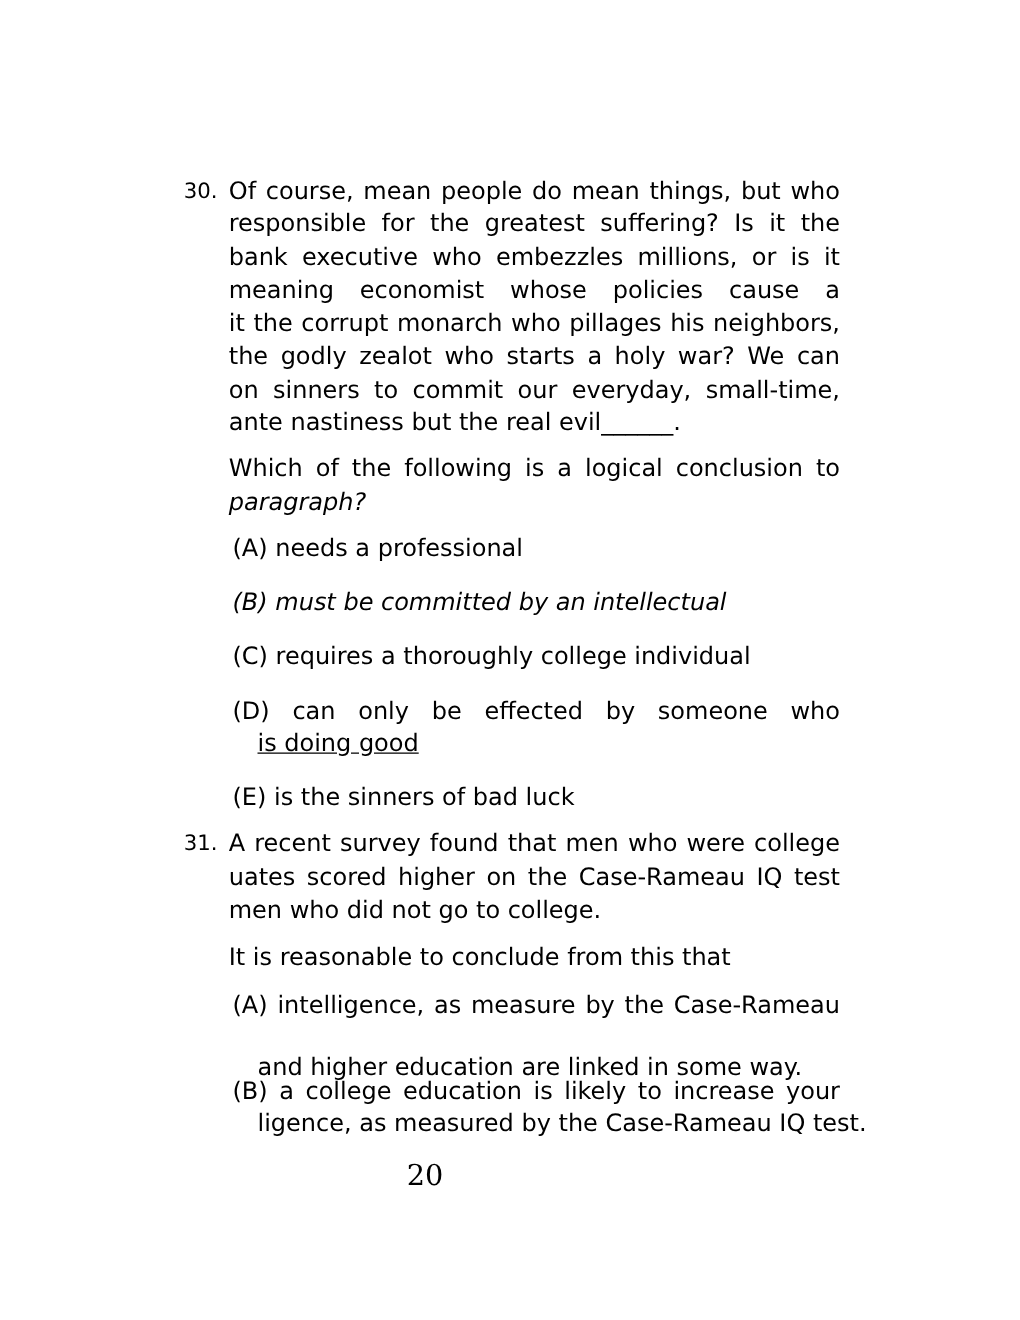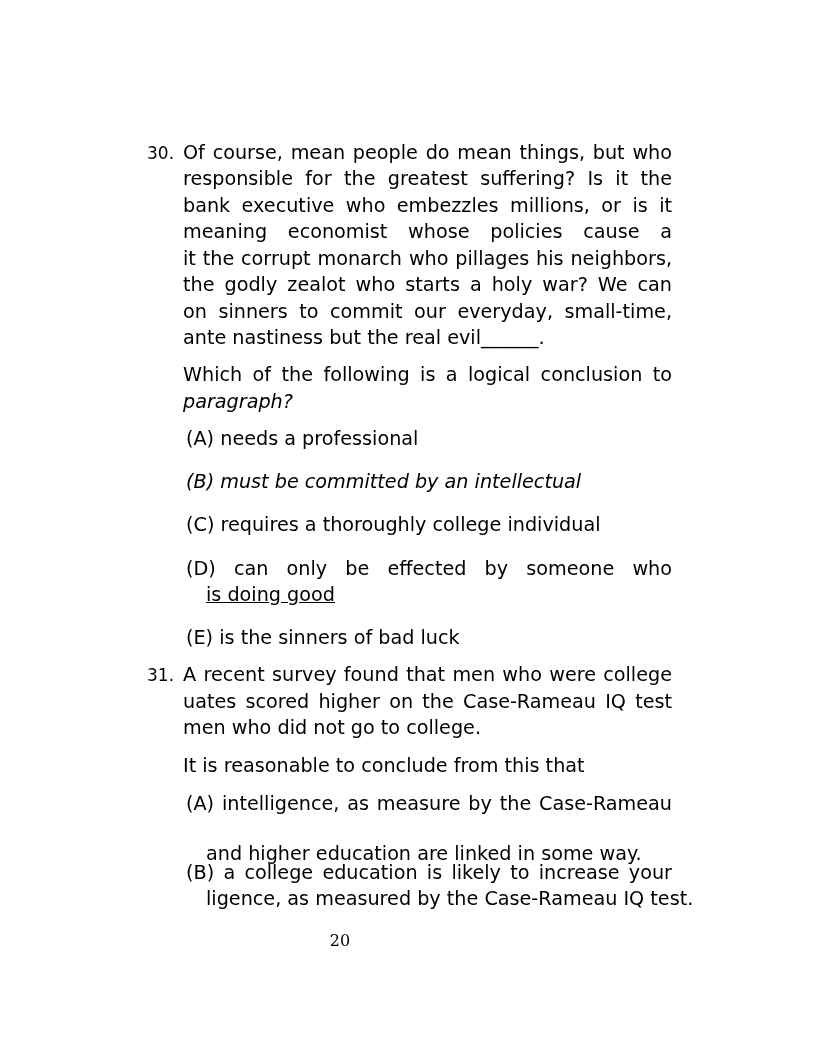--- a/index.html
+++ b/index.html
@@ -34,21 +34,21 @@
       line-height: 26px;
       height: 26px;
       white-space: nowrap;
     }
     .page-number {
       position: absolute;
       left: 0;
       width: 680px;
       text-align: center;
       font-family: "DejaVu Serif", serif;
-      font-size: 16px;
+      font-size: 23px;
       line-height: 26px;
       top: 928px;
     }
   </style>
 </head>
 <body>
 
 <div>
 
   <div>

